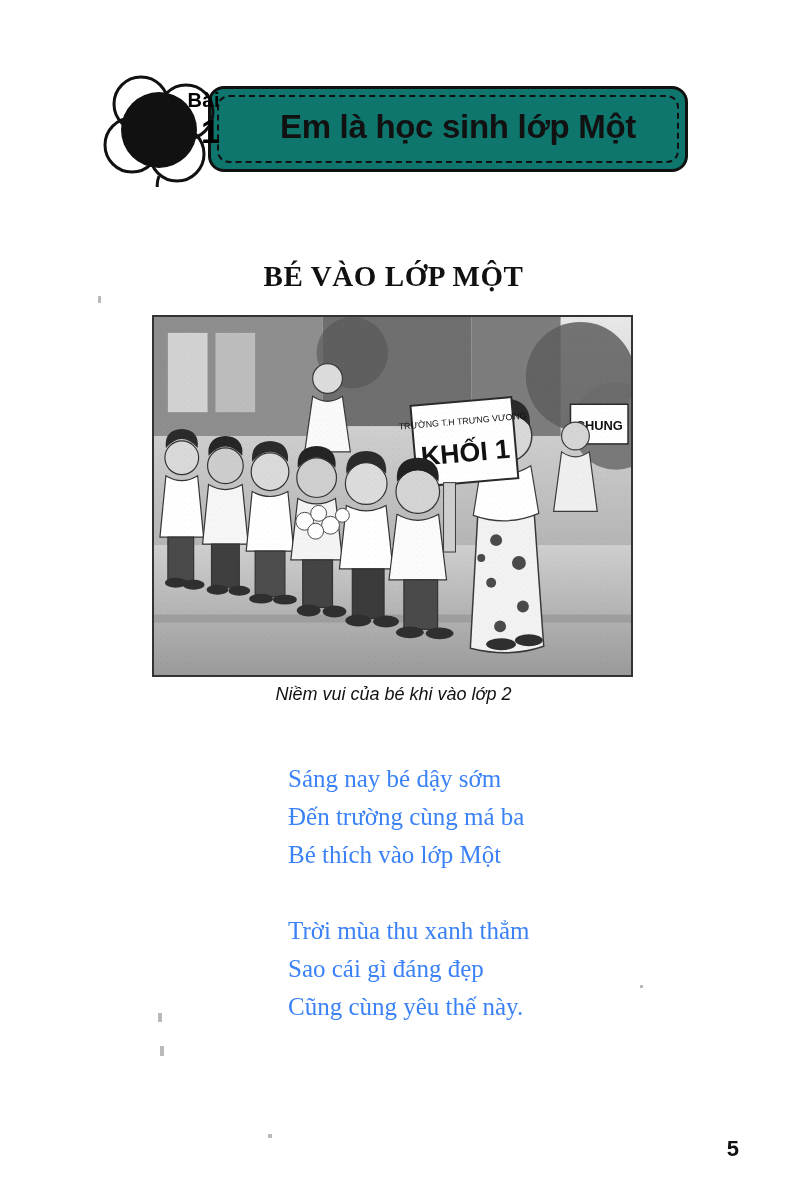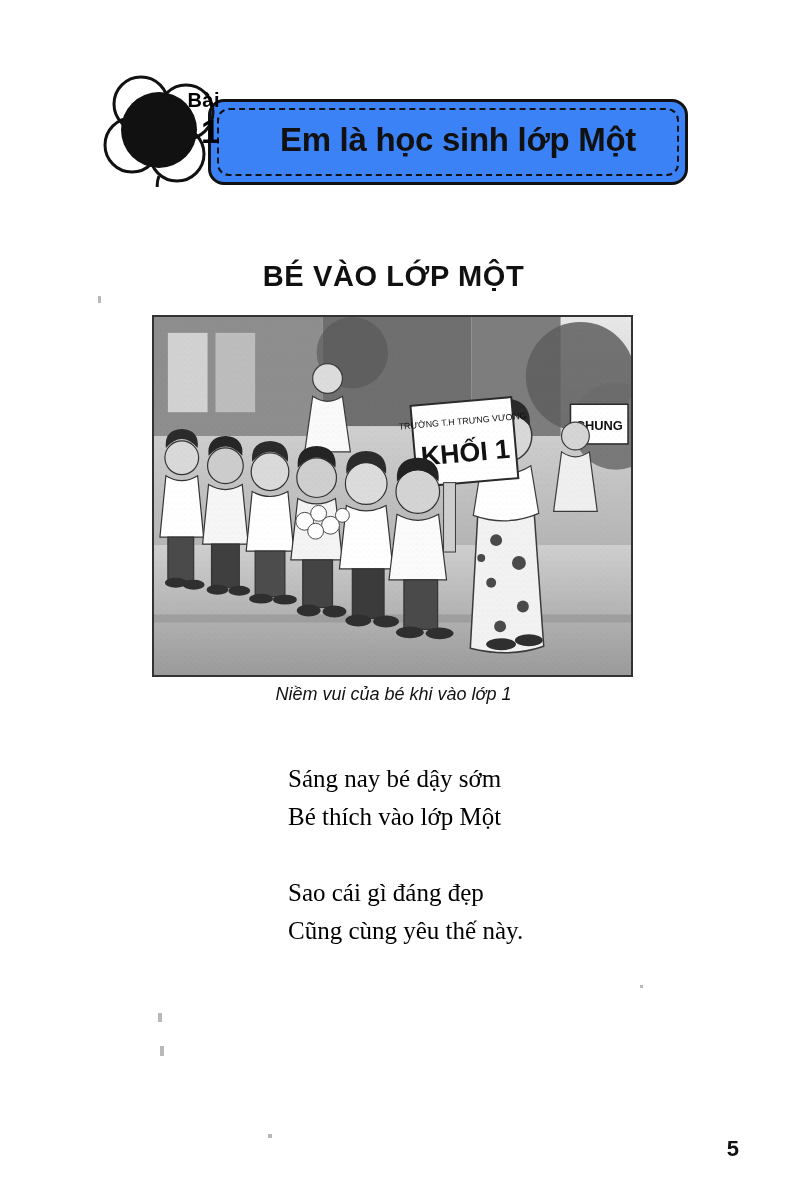--- a/index.html
+++ b/index.html
@@ -56,27 +56,27 @@
   .badge-text .num {
     display: block;
     font-size: 34px;
     margin-top: 4px;
   }
 
   
   .banner {
     position: absolute;
     left: 110px;
-    top: 27px;
+    top: 14px;
     width: 480px;
     height: 86px;
     border: 3px solid #111111;
     border-radius: 16px;
     box-sizing: border-box;
-    background: #3b82f6;
+    background: #0f766e;
   }
   .banner-dots {
     position: absolute;
     left: 6px;
     top: 6px;
     right: 6px;
     bottom: 6px;
     border: 2px dashed #111111;
     border-radius: 12px;
     box-sizing: border-box;
@@ -95,21 +95,21 @@
     padding-left: 20px;
   }
 
   
   .poem-title {
     position: absolute;
     top: 260px;
     left: 0;
     width: 787px;
     text-align: center;
-    font-family: Liberation Sans, sans-serif;
+    font-family: Liberation Serif, serif;
     font-weight: bold;
     font-size: 29px;
     letter-spacing: 0.6px;
     color: #111111;
   }
 
   
   .photo-frame {
     position: absolute;
     top: 315px;
@@ -139,21 +139,21 @@
 
   
   .poem {
     position: absolute;
     top: 760px;
     left: 288px;
     width: 420px;
     font-family: "Liberation Serif", serif;
     font-size: 25px;
     line-height: 38px;
-    color: #000000;
+    color: #3b82f6;
   }
   .stanza { margin: 0 0 38px 0; }
   .stanza p { margin: 0; }
 
   
   .page-number {
     position: absolute;
     right: 48px;
     bottom: 38px;
     font-family: "Liberation Sans", sans-serif;
@@ -330,29 +330,31 @@
         <ellipse cx="288" cy="319" rx="14" ry="6"></ellipse>
       <ellipse cx="350" cy="330" rx="15" ry="6"></ellipse>
         <ellipse cx="378" cy="326" rx="14" ry="6"></ellipse>
     </g>
 
     <rect x="0" y="0" width="481" height="362" fill="url(#noise)"></rect>
   </svg>
 </div>
 
 <div class="caption">
-  <div>Niềm vui của bé khi vào lớp 1</div>
+  <div>Niềm vui của bé khi vào lớp 2</div>
 </div>
 
 <div class="poem">
   <div class="stanza">
     <p>Sáng nay bé dậy sớm</p>
+    <p>Đến trường cùng má ba</p>
     <p>Bé thích vào lớp Một</p>
   </div>
   <div class="stanza">
+    <p>Trời mùa thu xanh thẳm</p>
     <p>Sao cái gì đáng đẹp</p>
     <p>Cũng cùng yêu thế này.</p>
   </div>
 </div>
 
 <div class="page-number">5</div>
 
 <div class="speck" style="left:98px;top:296px;width:3px;height:7px;"></div>
 <div class="speck" style="left:158px;top:1013px;width:4px;height:9px;"></div>
 <div class="speck" style="left:160px;top:1046px;width:4px;height:10px;"></div>

